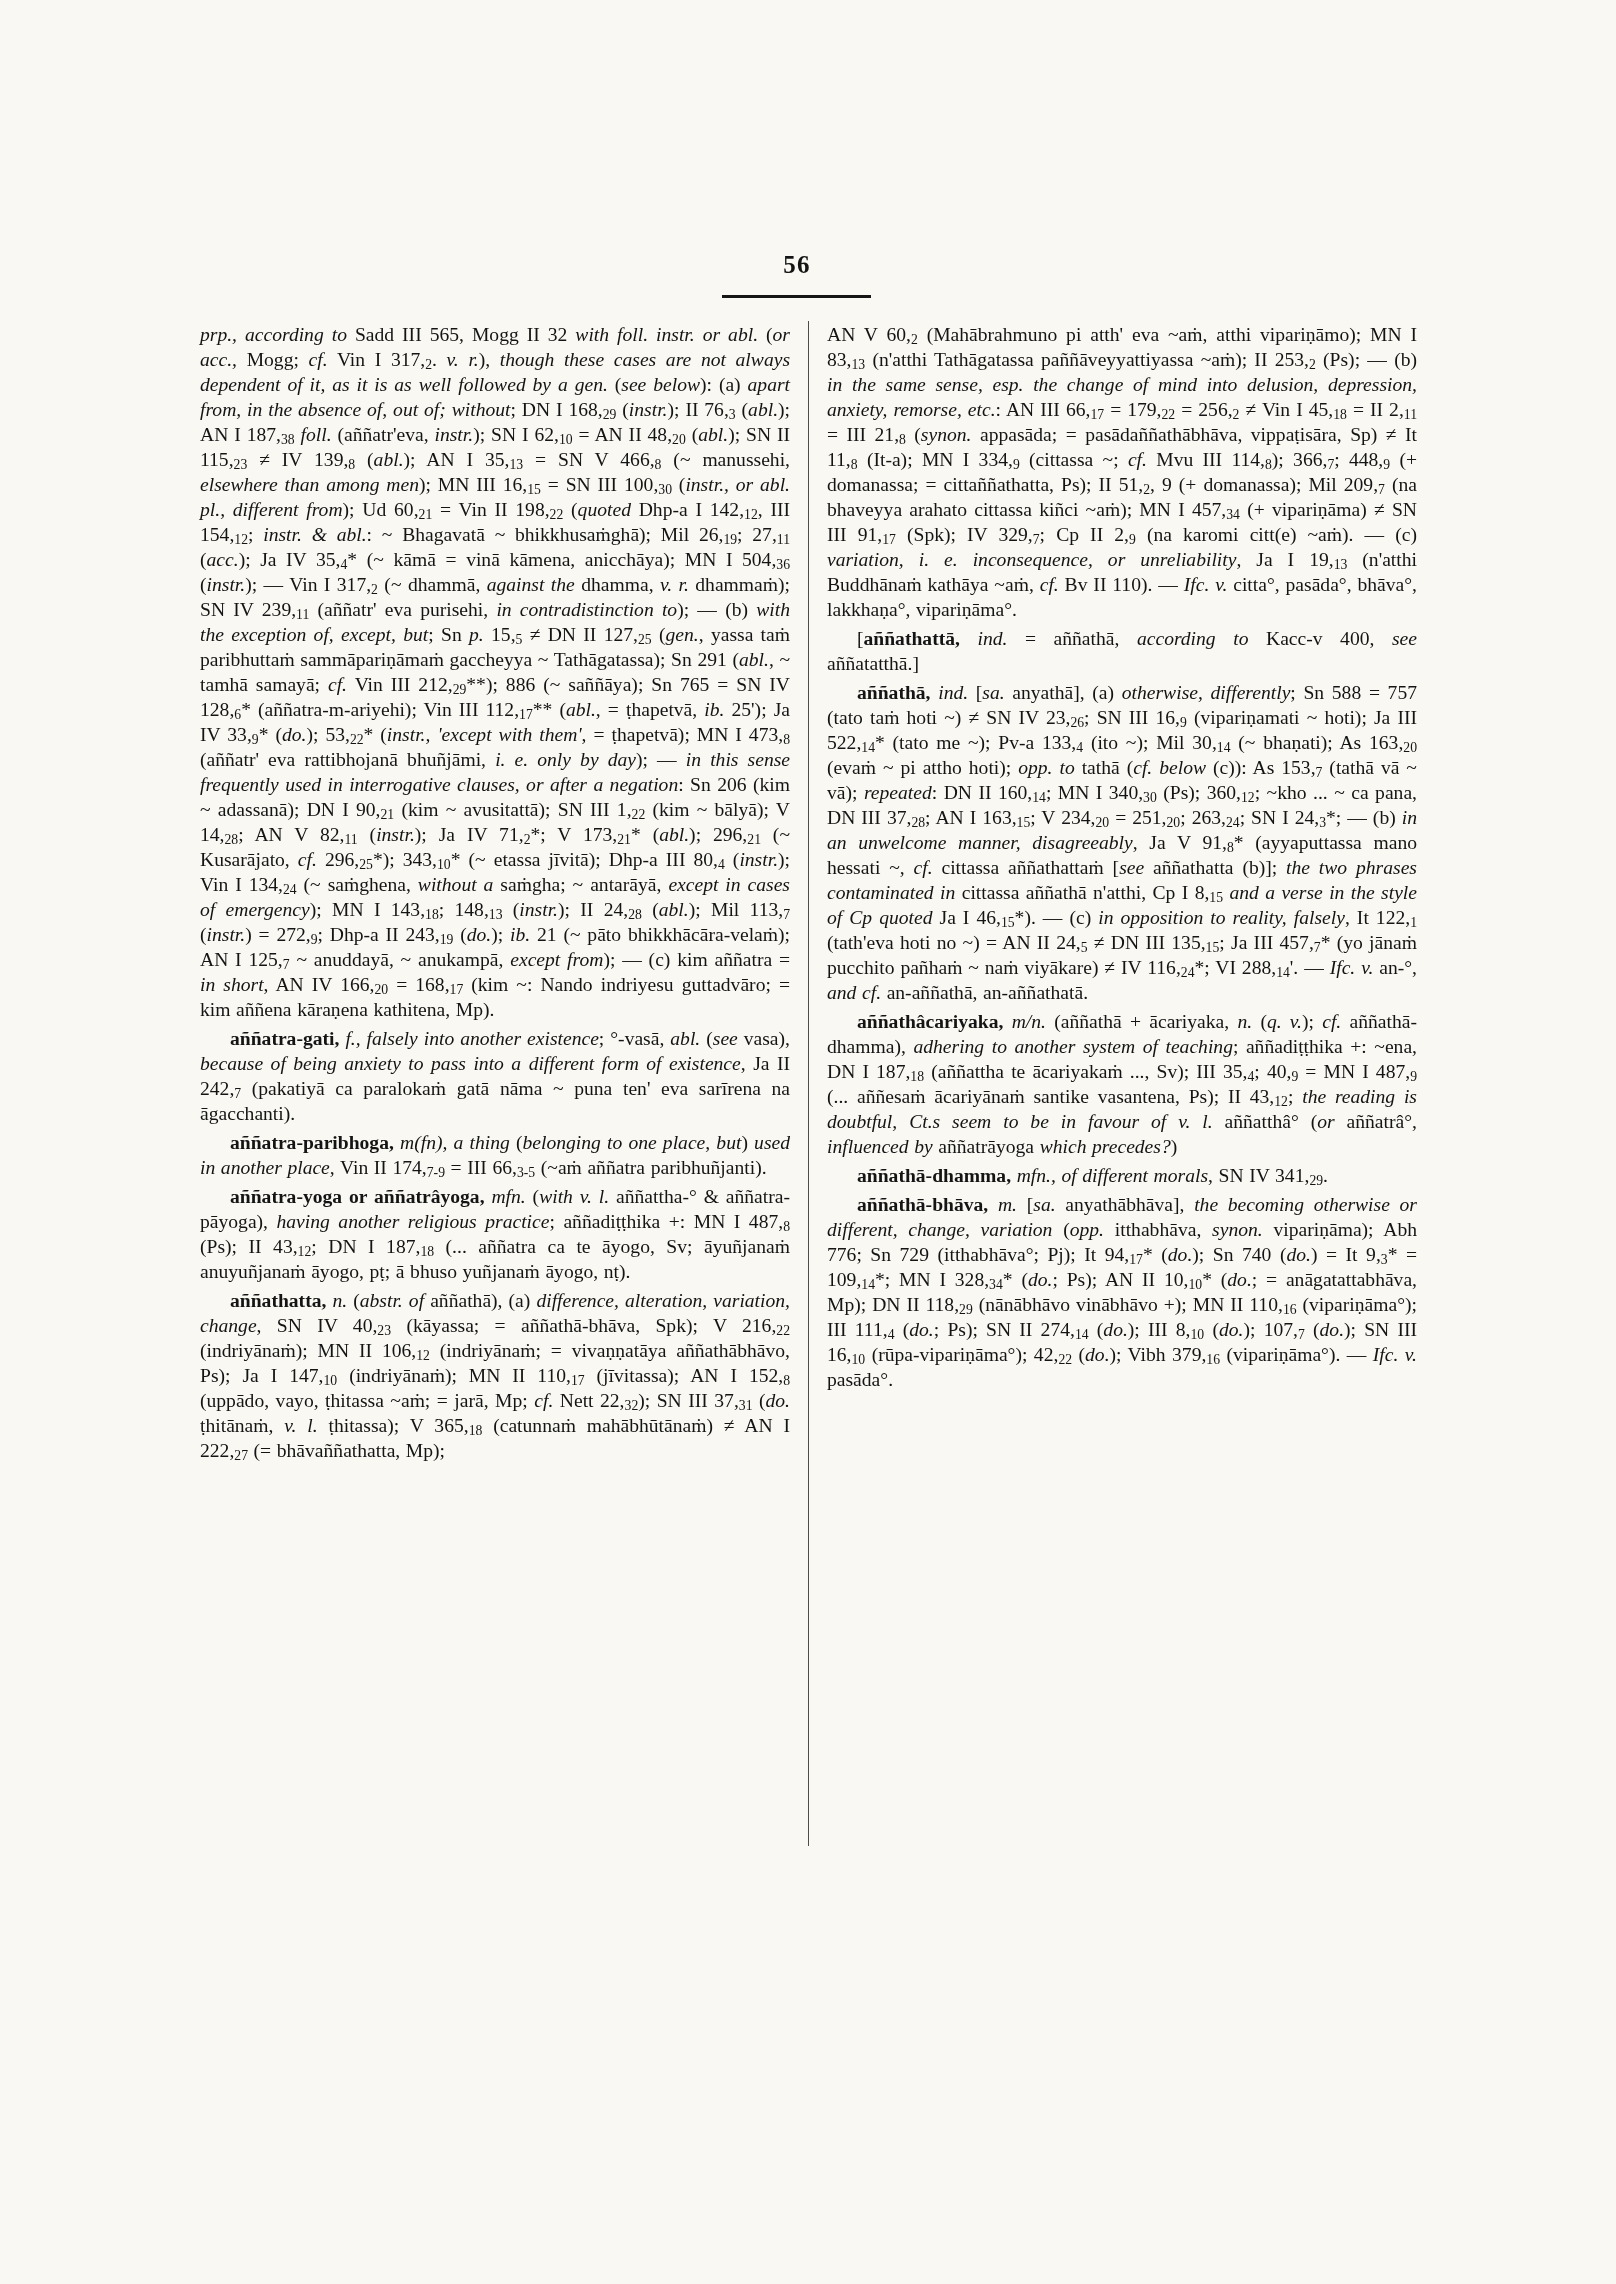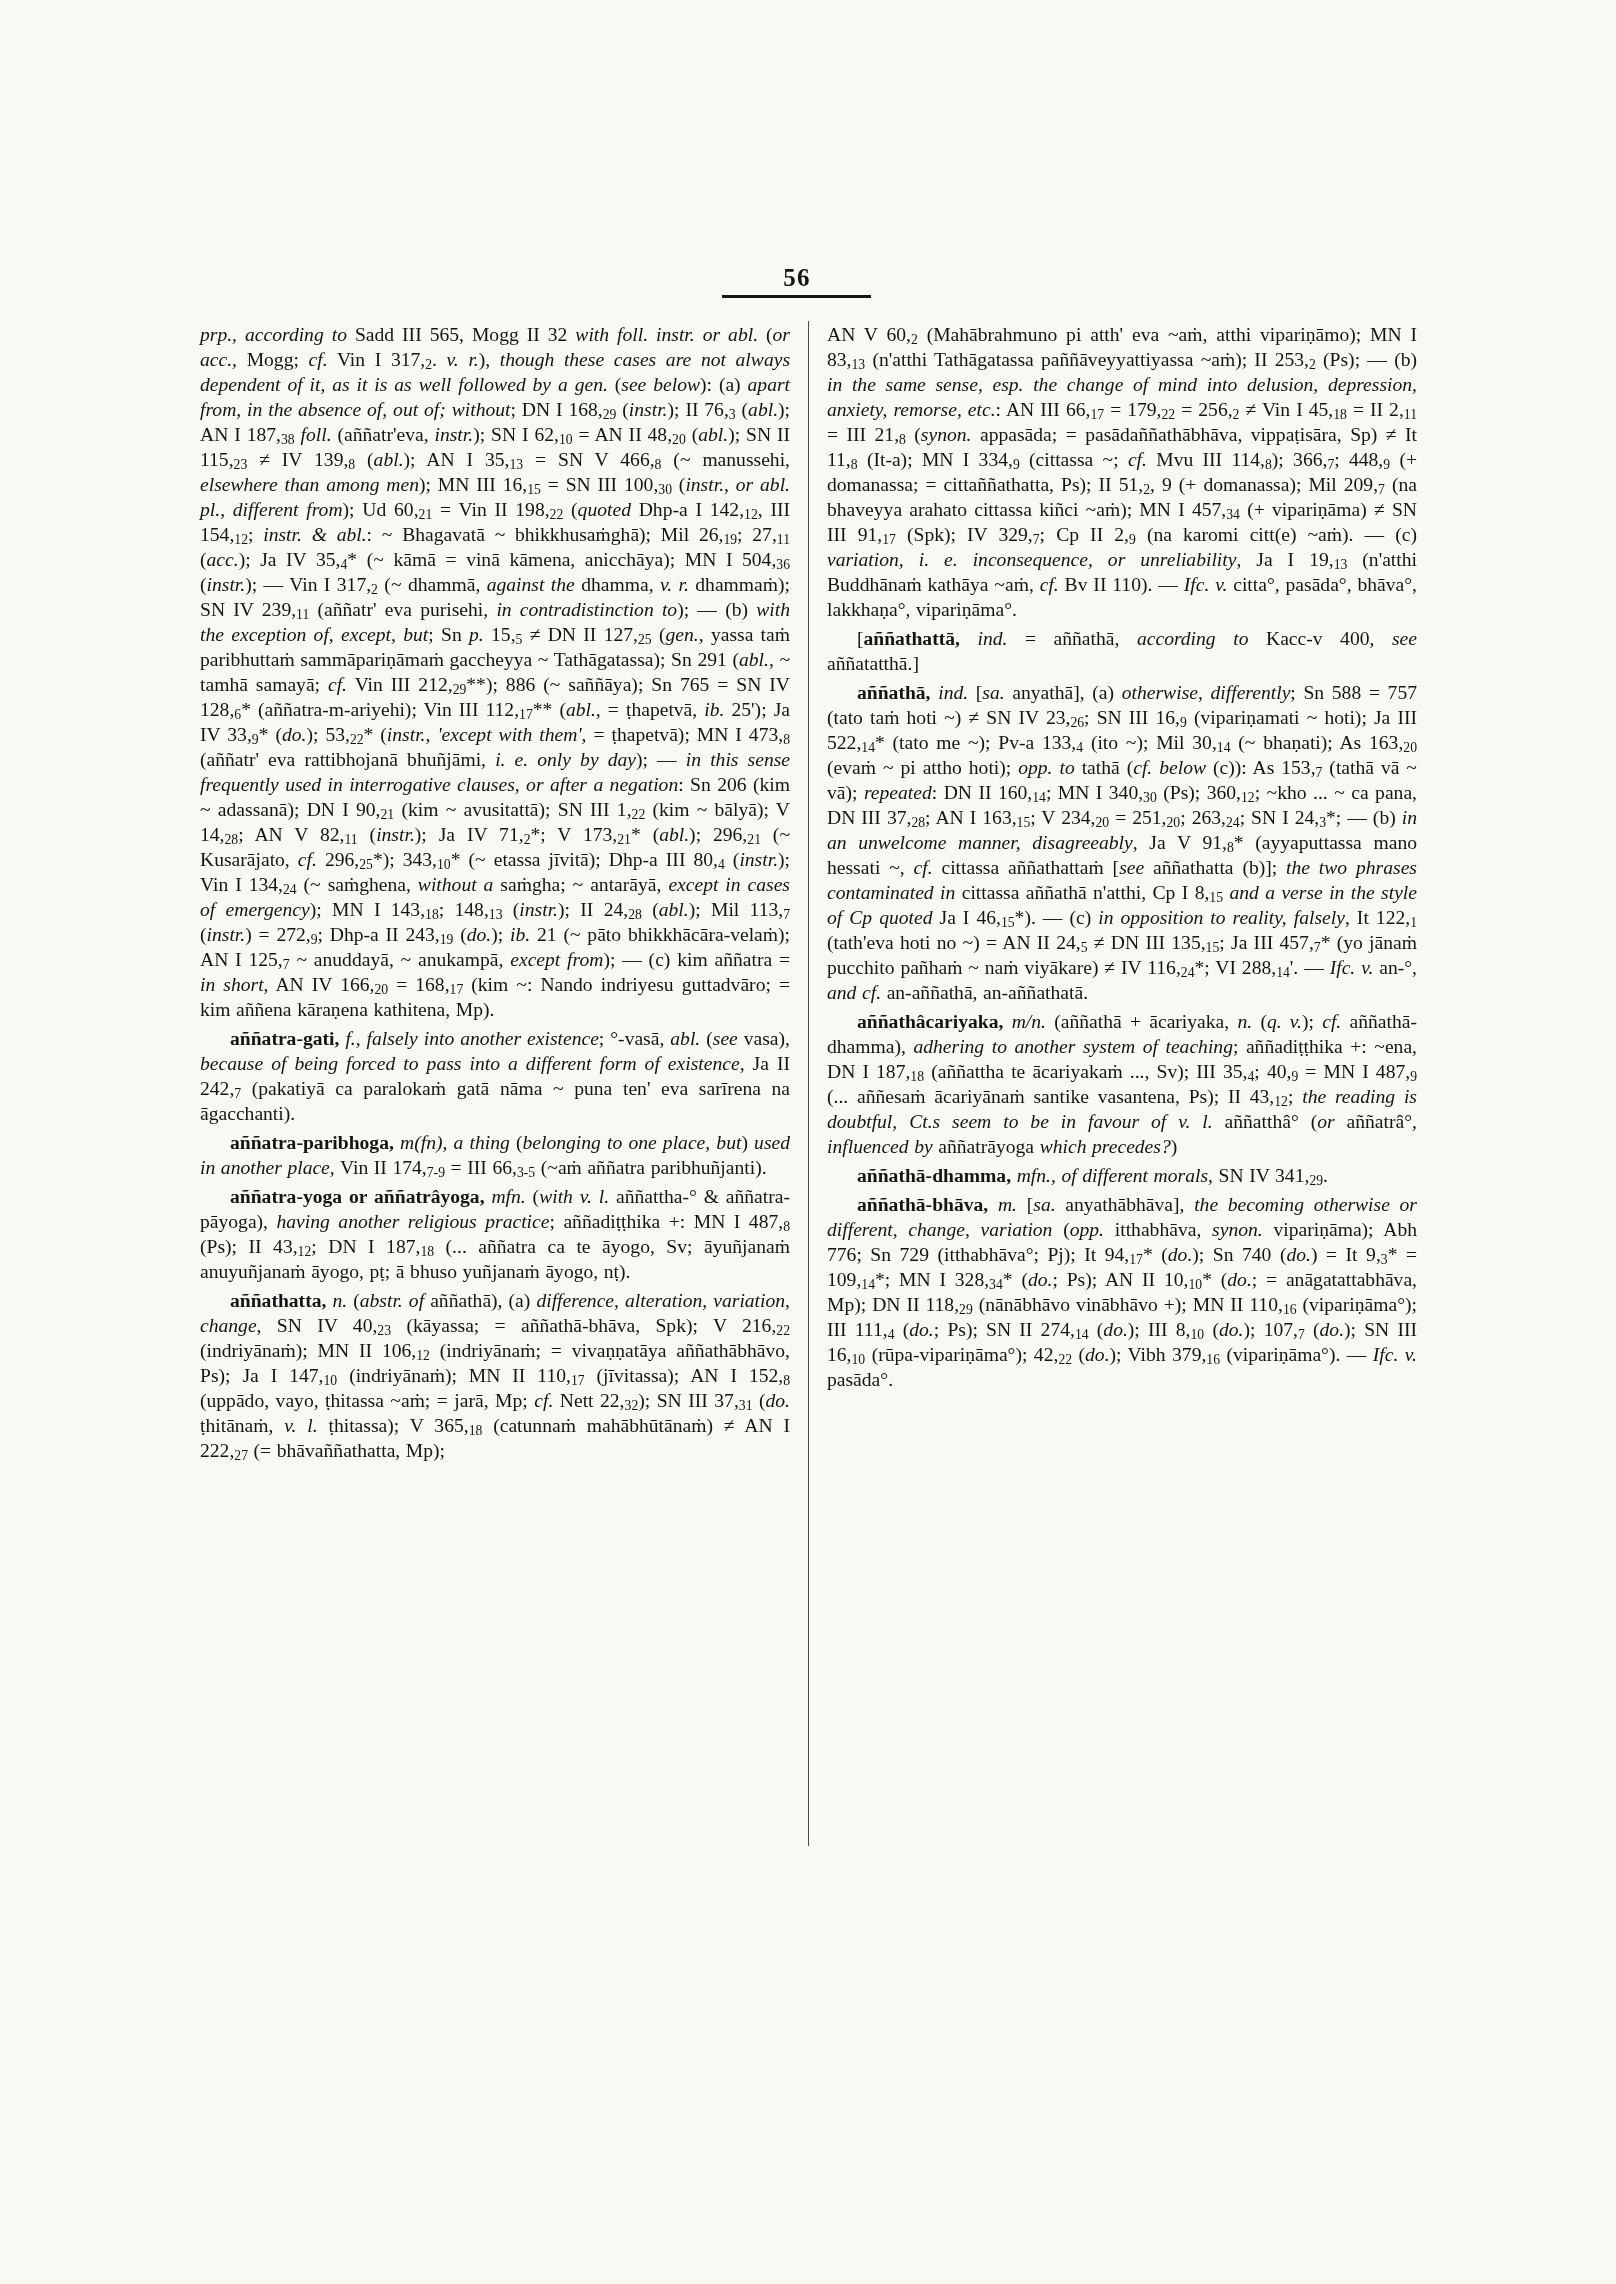--- a/index.html
+++ b/index.html
@@ -5,21 +5,21 @@
   html,body{margin:0;padding:0;background:#d8d6d0;}
   .page{
     position:relative;
     width:1616px;height:2284px;
     background:#f9f8f3;
     font-family:"Liberation Serif","DejaVu Serif",serif;
     color:#141414;
     overflow:hidden;
   }
   .pageno{
-    position:absolute;top:264px;left:699px;width:196px;
+    position:absolute;top:251px;left:699px;width:196px;
     text-align:center;font-size:25px;font-weight:bold;
     letter-spacing:1.3px;
   }
   .header-rule{
     position:absolute;top:295px;left:722px;width:149px;height:2.6px;
     background:#161616;
   }
   .col{
     position:absolute;top:318px;width:598px;
   }
@@ -50,21 +50,21 @@
 <div class="page">
 
   <div class="pageno">56</div>
   <div class="header-rule"></div>
   <div class="divider"></div>
 
   <div class="col col-left">
 
     <p class="entry"><span><i>prp., according to</i> Sadd III 565, Mogg II 32 <i>with foll. instr. or abl.</i> (<i>or acc.,</i> Mogg; <i>cf.</i> Vin I 317,<sub>2</sub>. <i>v. r.</i>), <i>though these cases are not always dependent of it, as it is as well followed by a gen.</i> (<i>see below</i>): (a) <i>apart from, in the absence of, out of; without</i>; DN I 168,<sub>29</sub> (<i>instr.</i>); II 76,<sub>3</sub> (<i>abl.</i>); AN I 187,<sub>38</sub> <i>foll.</i> (aññatr'eva, <i>instr.</i>); SN I 62,<sub>10</sub> = AN II 48,<sub>20</sub> (<i>abl.</i>); SN II 115,<sub>23</sub> ≠ IV 139,<sub>8</sub> (<i>abl.</i>); AN I 35,<sub>13</sub> = SN V 466,<sub>8</sub> (~ manussehi, <i>elsewhere than among men</i>); MN III 16,<sub>15</sub> = SN III 100,<sub>30</sub> (<i>instr., or abl. pl., different from</i>); Ud 60,<sub>21</sub> = Vin II 198,<sub>22</sub> (<i>quoted</i> Dhp-a I 142,<sub>12</sub>, III 154,<sub>12</sub>; <i>instr. &amp; abl.</i>: ~ Bhagavatā ~ bhikkhusaṁghā); Mil 26,<sub>19</sub>; 27,<sub>11</sub> (<i>acc.</i>); Ja IV 35,<sub>4</sub>* (~ kāmā = vinā kāmena, anicchāya); MN I 504,<sub>36</sub> (<i>instr.</i>); — Vin I 317,<sub>2</sub> (~ dhammā, <i>against the</i> dhamma, <i>v. r.</i> dhammaṁ); SN IV 239,<sub>11</sub> (aññatr' eva purisehi, <i>in contradistinction to</i>); — (b) <i>with the exception of, except, but</i>; Sn <i>p.</i> 15,<sub>5</sub> ≠ DN II 127,<sub>25</sub> (<i>gen.</i>, yassa taṁ paribhuttaṁ sammāpariṇāmaṁ gaccheyya ~ Tathāgatassa); Sn 291 (<i>abl.</i>, ~ tamhā samayā; <i>cf.</i> Vin III 212,<sub>29</sub>**); 886 (~ saññāya); Sn 765 = SN IV 128,<sub>6</sub>* (aññatra-m-ariyehi); Vin III 112,<sub>17</sub>** (<i>abl.</i>, = ṭhapetvā, <i>ib.</i> 25'); Ja IV 33,<sub>9</sub>* (<i>do.</i>); 53,<sub>22</sub>* (<i>instr., 'except with them'</i>, = ṭhapetvā); MN I 473,<sub>8</sub> (aññatr' eva rattibhojanā bhuñjāmi, <i>i. e. only by day</i>); — <i>in this sense frequently used in interrogative clauses, or after a negation</i>: Sn 206 (kim ~ adassanā); DN I 90,<sub>21</sub> (kim ~ avusitattā); SN III 1,<sub>22</sub> (kim ~ bālyā); V 14,<sub>28</sub>; AN V 82,<sub>11</sub> (<i>instr.</i>); Ja IV 71,<sub>2</sub>*; V 173,<sub>21</sub>* (<i>abl.</i>); 296,<sub>21</sub> (~ Kusarājato, <i>cf.</i> 296,<sub>25</sub>*); 343,<sub>10</sub>* (~ etassa jīvitā); Dhp-a III 80,<sub>4</sub> (<i>instr.</i>); Vin I 134,<sub>24</sub> (~ saṁghena, <i>without a</i> saṁgha; ~ antarāyā, <i>except in cases of emergency</i>); MN I 143,<sub>18</sub>; 148,<sub>13</sub> (<i>instr.</i>); II 24,<sub>28</sub> (<i>abl.</i>); Mil 113,<sub>7</sub> (<i>instr.</i>) = 272,<sub>9</sub>; Dhp-a II 243,<sub>19</sub> (<i>do.</i>); <i>ib.</i> 21 (~ pāto bhikkhācāra-velaṁ); AN I 125,<sub>7</sub> ~ anuddayā, ~ anukampā, <i>except from</i>); — (c) kim aññatra = <i>in short</i>, AN IV 166,<sub>20</sub> = 168,<sub>17</sub> (kim ~: Nando indriyesu guttadvāro; = kim aññena kāraṇena kathitena, Mp).</span></p>
 
-    <p class="entry indent"><b class="hw"><span class="u">añña</span><span>tra-gati,</span></b><span> <i>f., falsely into another existence</i>; °-vasā, <i>abl.</i> (<i>see</i> vasa), <i>because of being forced to pass into a different form of existence</i>, Ja II 242,<sub>7</sub> (pakatiyā ca paralokaṁ gatā nāma ~ puna ten' eva sarīrena na āgacchanti).</span></p>
+    <p class="entry indent"><b class="hw"><span class="u">añña</span><span>tra-gati,</span></b><span> <i>f., falsely into another existence</i>; °-vasā, <i>abl.</i> (<i>see</i> vasa), <i>because of being anxiety to pass into a different form of existence</i>, Ja II 242,<sub>7</sub> (pakatiyā ca paralokaṁ gatā nāma ~ puna ten' eva sarīrena na āgacchanti).</span></p>
 
     <p class="entry indent"><b class="hw"><span class="u">añña</span><span>tra-paribhoga,</span></b><span> <i>m(fn), a thing</i> (<i>belonging to one place, but</i>) <i>used in another place</i>, Vin II 174,<sub>7-9</sub> = III 66,<sub>3-5</sub> (~aṁ aññatra paribhuñjanti).</span></p>
 
     <p class="entry indent"><b class="hw"><span class="u">añña</span><span>tra-yoga or aññatrâyoga,</span></b><span> <i>mfn.</i> (<i>with v. l.</i> aññattha-° &amp; aññatra-pāyoga), <i>having another religious practice</i>; aññadiṭṭhika +: MN I 487,<sub>8</sub> (Ps); II 43,<sub>12</sub>; DN I 187,<sub>18</sub> (... aññatra ca te āyogo, Sv; āyuñjanaṁ anuyuñjanaṁ āyogo, pṭ; ā bhuso yuñjanaṁ āyogo, nṭ).</span></p>
 
 
     <p class="entry indent"><b class="hw"><span class="u">aññath</span><span>atta,</span></b><span> <i>n.</i> (<i>abstr. of</i> aññathā), (a) <i>difference, alteration, variation, change</i>, SN IV 40,<sub>23</sub> (kāyassa; = aññathā-bhāva, Spk); V 216,<sub>22</sub> (indriyānaṁ); MN II 106,<sub>12</sub> (indriyānaṁ; = vivaṇṇatāya aññathābhāvo, Ps); Ja I 147,<sub>10</sub> (indriyānaṁ); MN II 110,<sub>17</sub> (jīvitassa); AN I 152,<sub>8</sub> (uppādo, vayo, ṭhitassa ~aṁ; = jarā, Mp; <i>cf.</i> Nett 22,<sub>32</sub>); SN III 37,<sub>31</sub> (<i>do.</i> ṭhitānaṁ, <i>v. l.</i> ṭhitassa); V 365,<sub>18</sub> (catunnaṁ mahābhūtānaṁ) ≠ AN I 222,<sub>27</sub> (= bhāvaññathatta, Mp);</span></p>
 
   </div>
 

